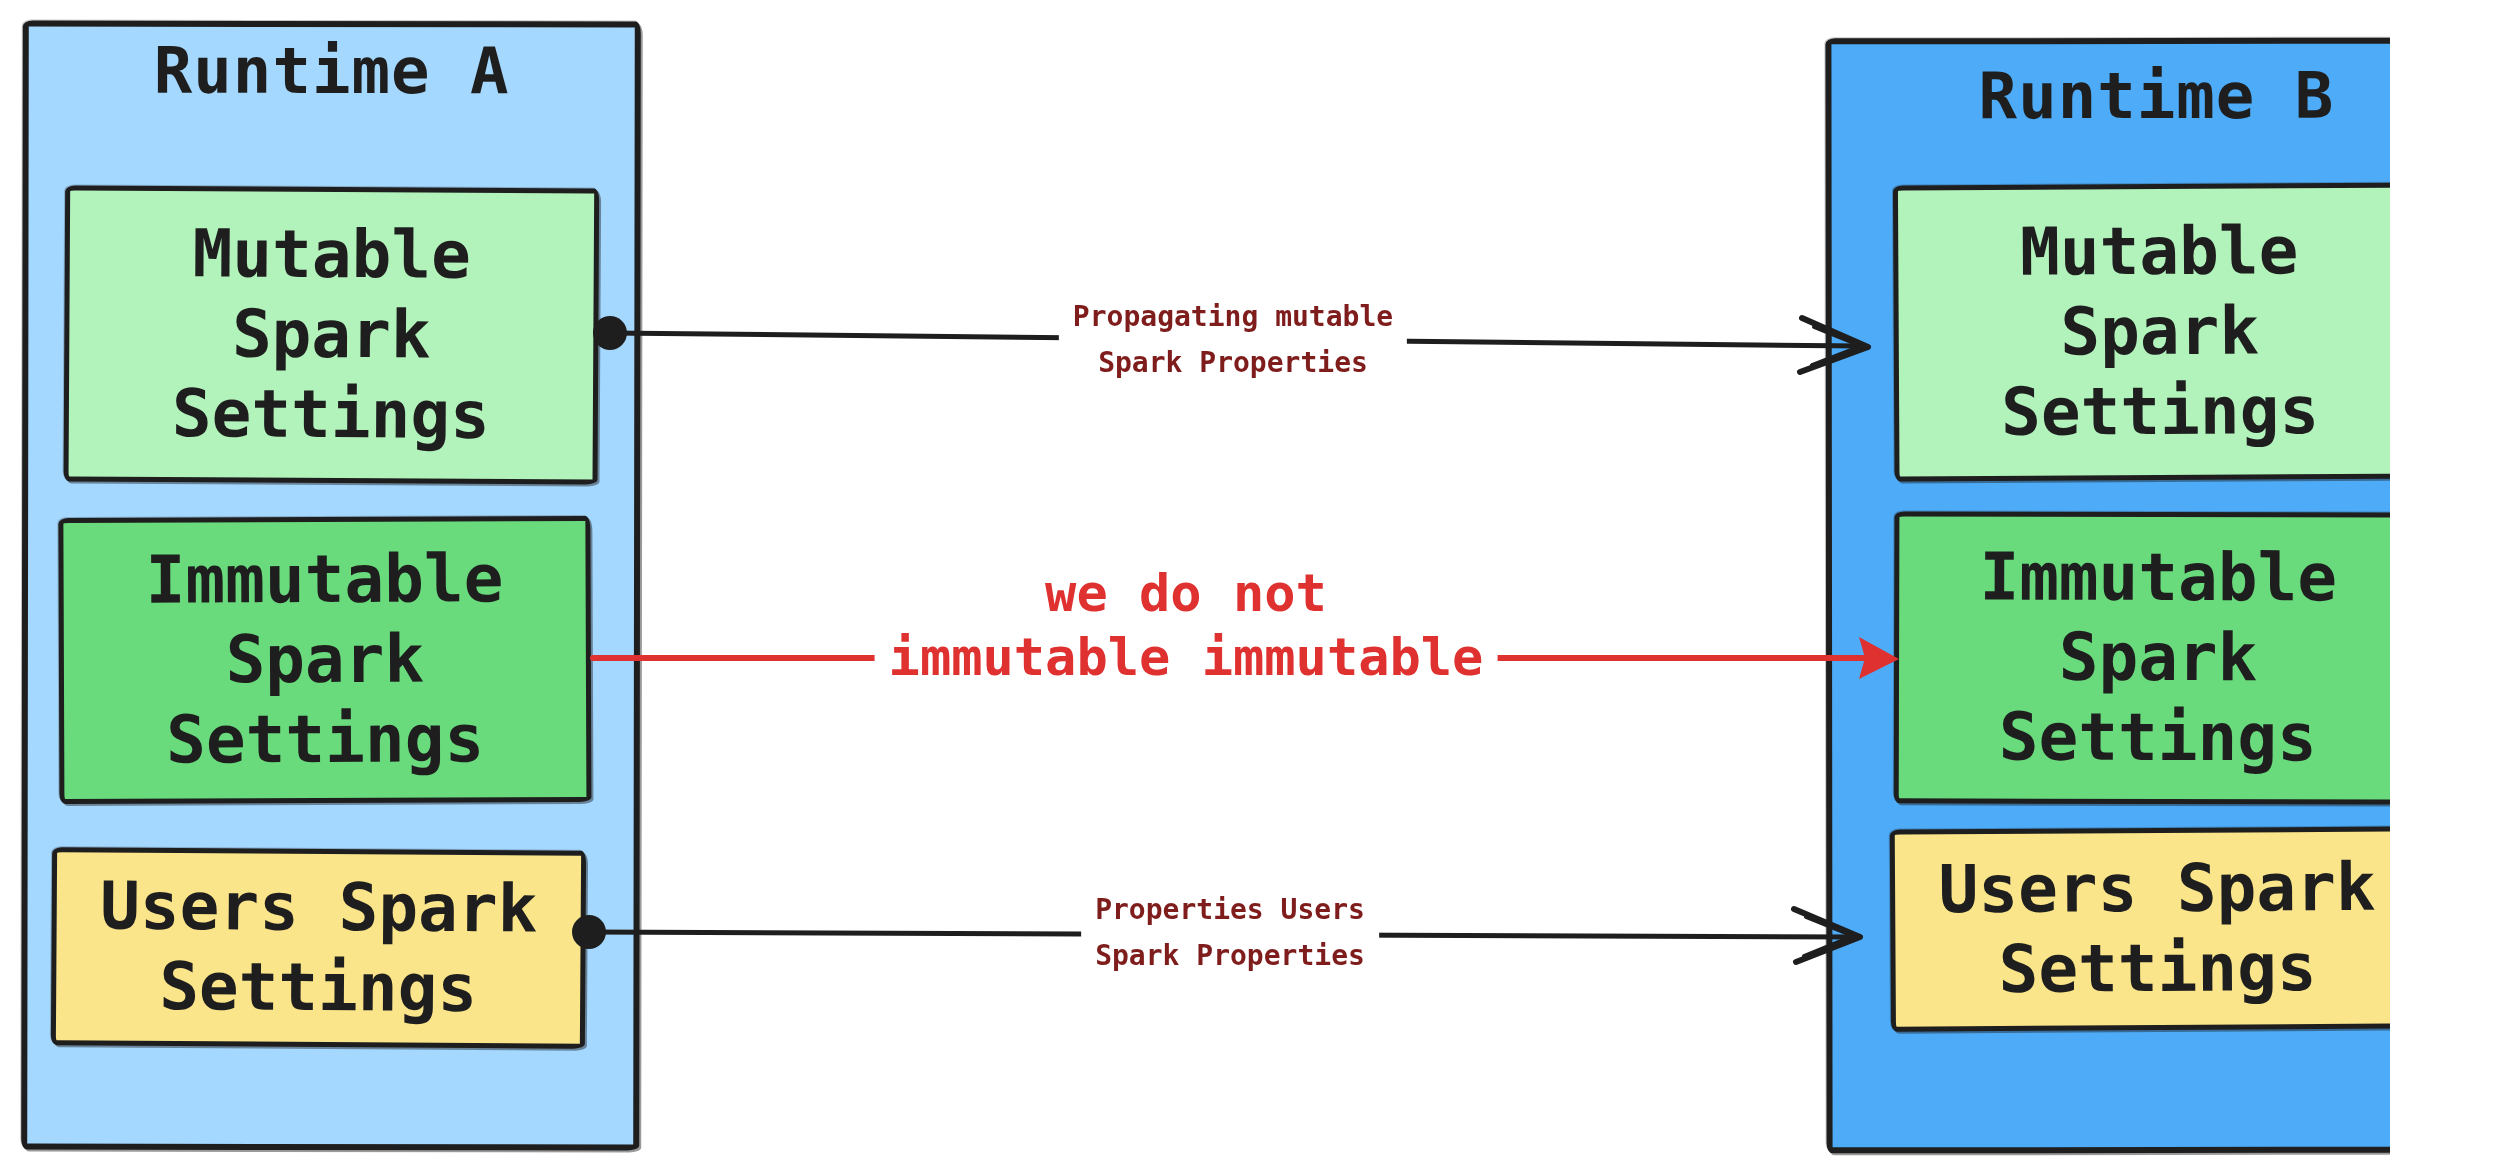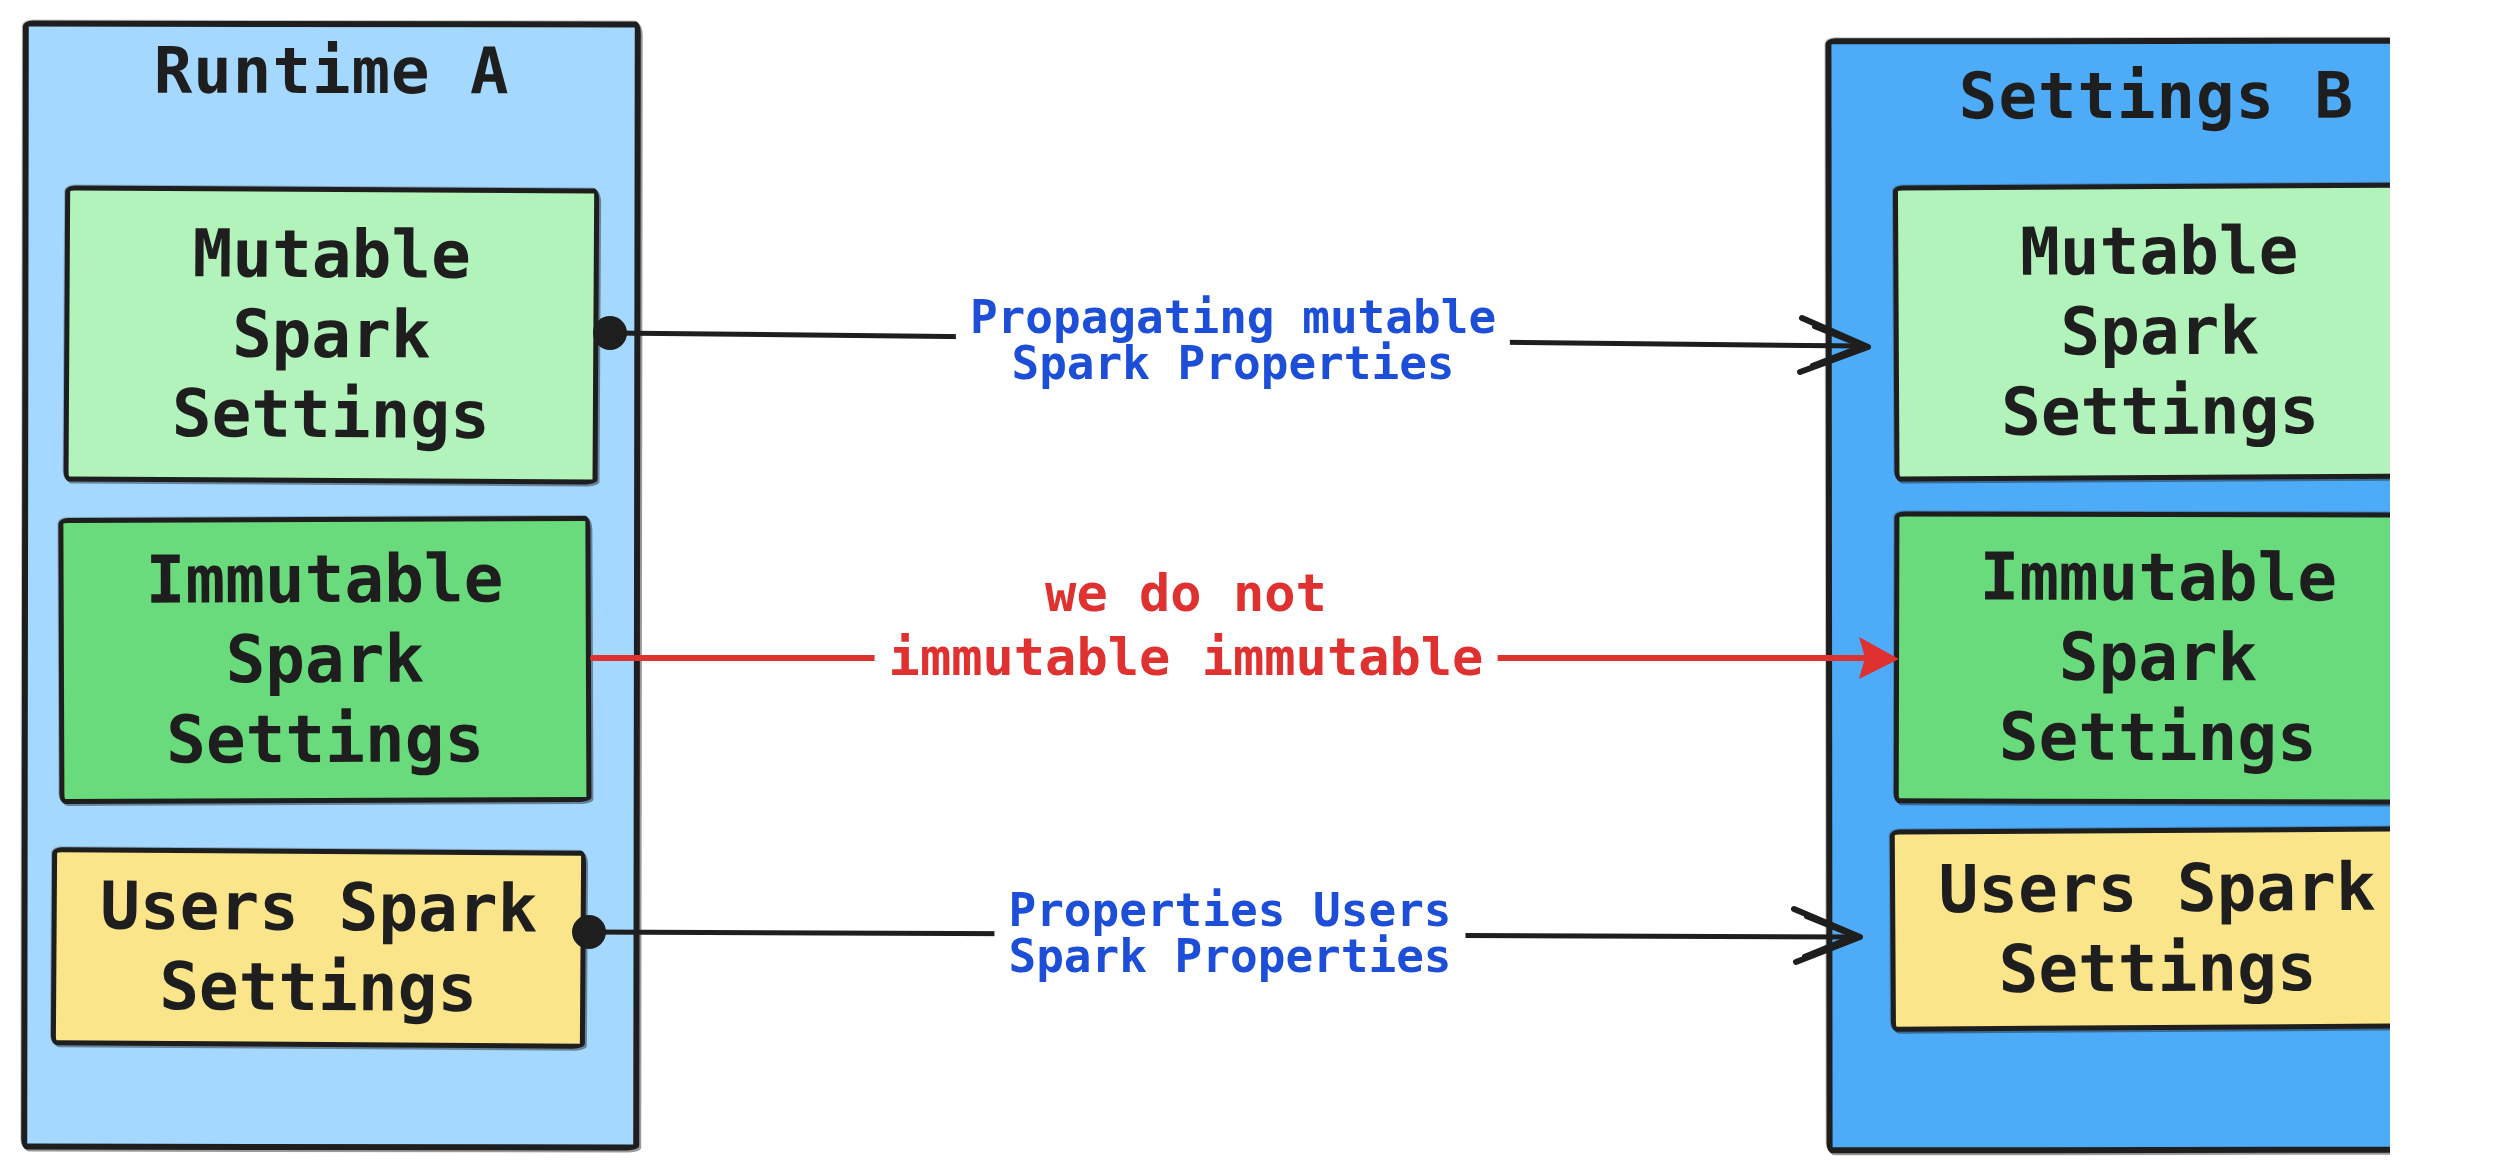--- a/index.html
+++ b/index.html
@@ -27,21 +27,21 @@
     font-size:66px; font-weight:700; line-height:80px; text-align:center;
     z-index:2;
   }
   .setting-box .ln { display:block; }
   #arrow-layer { position:absolute; left:0; top:0; z-index:3; }
   .arrow-label {
     position:absolute; z-index:4; transform:translateX(-50%);
     background:#ffffff; text-align:center; white-space:nowrap;
     font-weight:700; padding:0 14px;
   }
-  .arrow-label.black { font-size:46px; line-height:46px; color:#1d4ed8; }
+  .arrow-label.black { font-size:28px; line-height:46px; color:#7f1d1d; }
   .arrow-label.red   { font-size:52px; line-height:64px; color:#e03131; }
   .arrow-label .ln { display:block; }
 
   
   #runtime-a { left:22px; top:21px; width:618px; height:1129px; background:#a5d8ff; transform:rotate(.08deg); }
   #box-a-mutable   { left:36px;  top:160px; width:534px; height:296px; background:#b2f2bb; transform:rotate(.25deg); }
   #box-a-immutable { left:31px;  top:490px; width:532px; height:286px; background:#69db7c; transform:rotate(-.3deg); }
   #box-a-users     { left:24px;  top:822px; width:534px; height:198px; background:#fae58b; transform:rotate(.3deg); }
 
   #runtime-b { left:1826px; top:38px; width:662px; height:1115px; background:#4dabf7; transform:rotate(-.06deg); }
@@ -76,21 +76,21 @@
       <span class="ln">Settings</span>
     </div>
 
     <div id="box-a-users" class="sketch setting-box" style="background: rgb(250, 229, 139);">
       <span class="ln">Users Spark</span>
       <span class="ln">Settings</span>
     </div>
   </div>
 
   <div id="runtime-b" class="sketch runtime" style="background: rgb(77, 171, 247);">
-    <div id="title-b" class="rt-title">Settings B</div>
+    <div id="title-b" class="rt-title">Runtime B</div>
 
     <div id="box-b-mutable" class="sketch setting-box" style="background: rgb(178, 242, 187);">
       <span class="ln">Mutable</span>
       <span class="ln">Spark</span>
       <span class="ln">Settings</span>
     </div>
 
     <div id="box-b-immutable" class="sketch setting-box" style="background: rgb(105, 219, 124);">
       <span class="ln">Immutable</span>
       <span class="ln">Spark</span>

